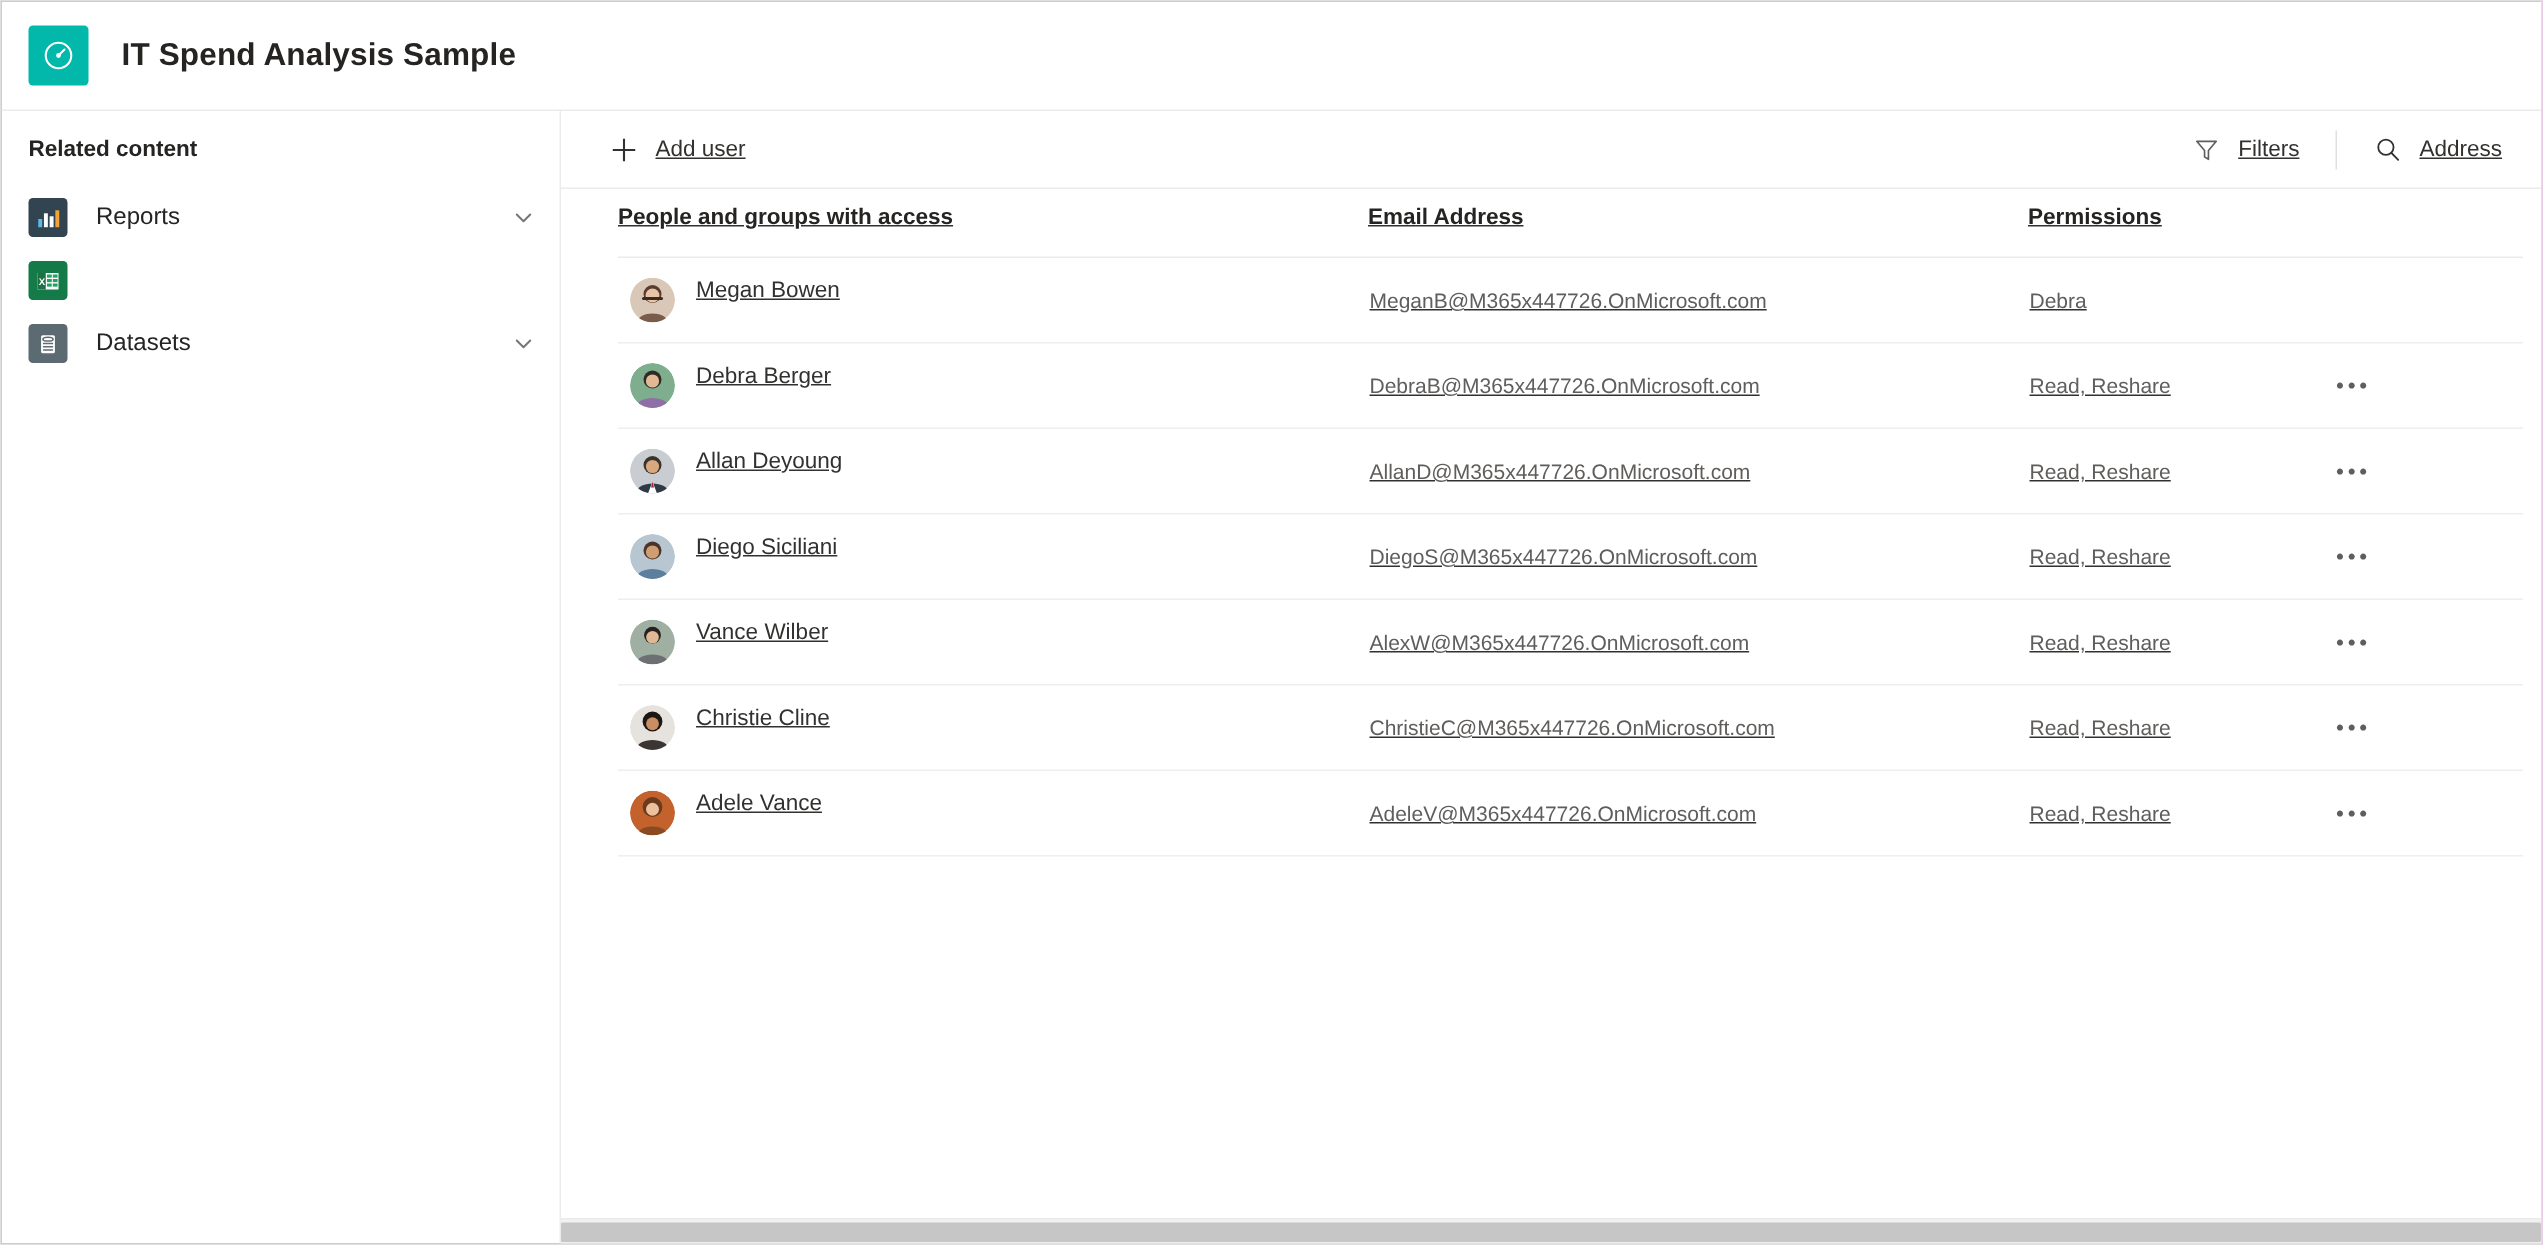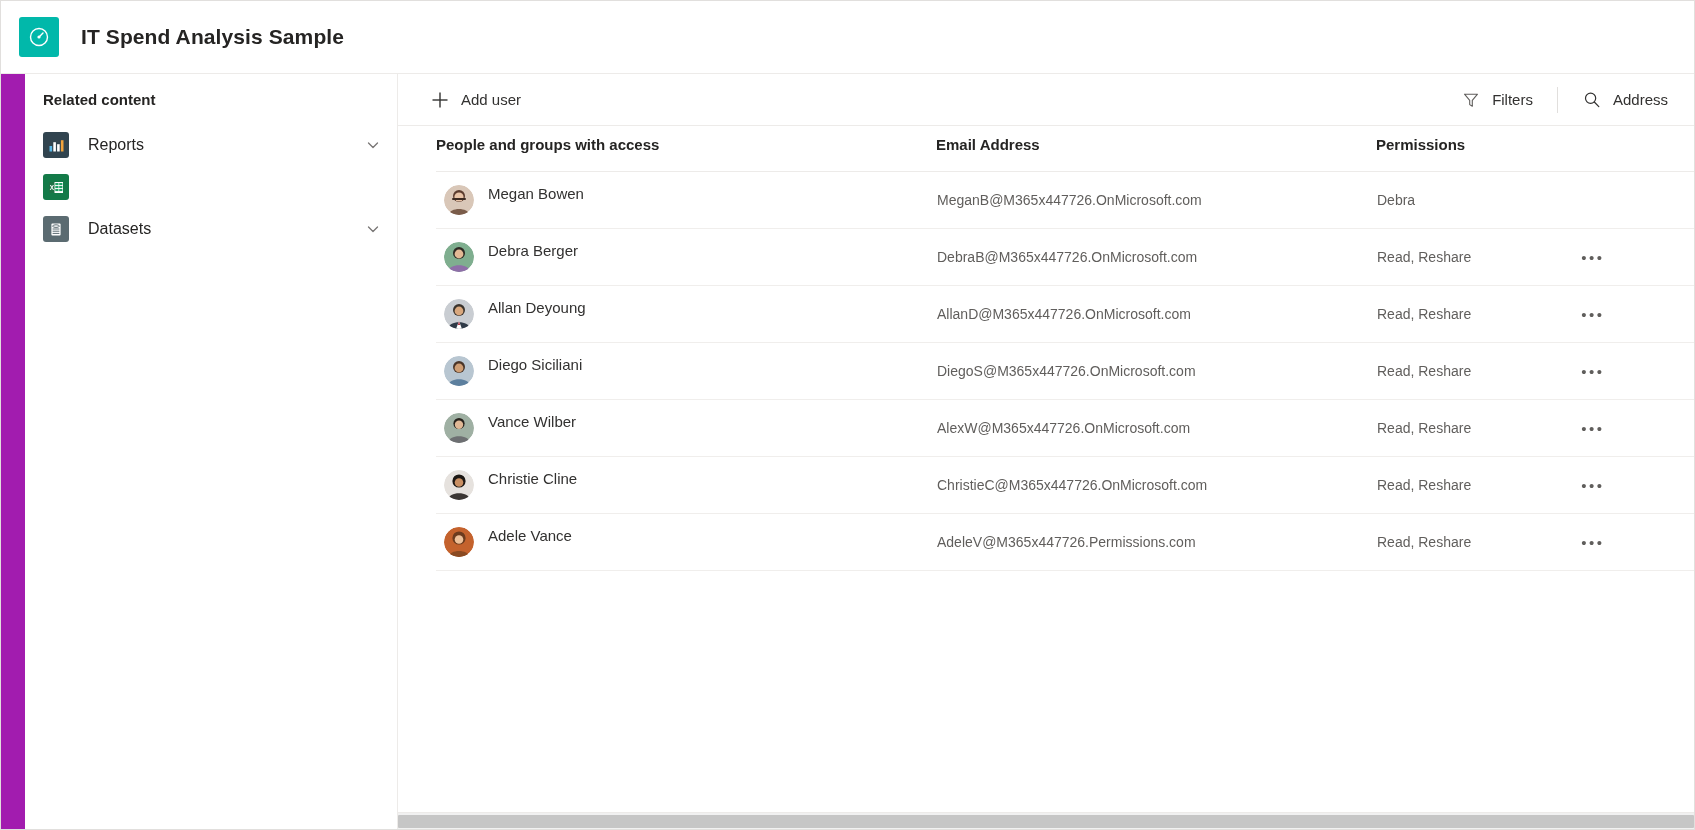--- a/index.html
+++ b/index.html
@@ -36,21 +36,21 @@
   }
   .app-title {
     margin-left: 22px;
     font-size: 21px;
     font-weight: 600;
     color: #252423;
     letter-spacing: 0.1px;
   }
 
   
-  .body { flex: 1 1 auto; display: flex; min-height: 0; margin-left: 24px; }
+  .body { flex: 1 1 auto; display: flex; min-height: 0; }
 
   
   .sidebar {
     width: 373px;
     flex: 0 0 373px;
     border-right: 1px solid #edebe9;
     padding-top: 16px;
     background: #fff;
   }
   .sidebar-title {
@@ -82,21 +82,21 @@
     color: #252423;
     flex: 1 1 auto;
     line-height: 22px;
   }
   .chevron { width: 16px; height: 16px; flex: 0 0 16px; opacity: .85; }
 
   
   .main {
     flex: 1 1 auto;
     display: flex; flex-direction: column;
-    min-width: 0; background: #fff;
+    min-width: 0; background: #fff; text-decoration: underline;
   }
 
   
   .cmdbar {
     height: 52px; flex: 0 0 52px;
     display: flex; align-items: center;
     border-bottom: 1px solid #edebe9;
     padding: 0 16px 0 22px;
   }
   .cmd-btn {
@@ -459,21 +459,21 @@
                     <svg width="30" height="30" viewBox="0 0 30 30">
                       <circle cx="15" cy="15" r="15" fill="#c4622d"></circle>
                       <circle cx="15" cy="11" r="6.6" fill="#6b3b1e"></circle>
                       <circle cx="15" cy="12.5" r="4.3" fill="#edc19b"></circle>
                       <path d="M5 30 C5 22 25 22 25 30 Z" fill="#8a4a22"></path>
                     </svg>
                   </span>
                   <span class="person-name">Adele Vance</span>
                 </div>
               </td>
-              <td class="cell-email">AdeleV@M365x447726.Permissions.com</td>
+              <td class="cell-email">AdeleV@M365x447726.OnMicrosoft.com</td>
               <td class="cell-perms">Read, Reshare</td>
               <td class="cell-menu">
                 <span class="menu-btn">•••</span>
               </td>
             </tr>
 
           </tbody>
         </table>
       </div>
 

